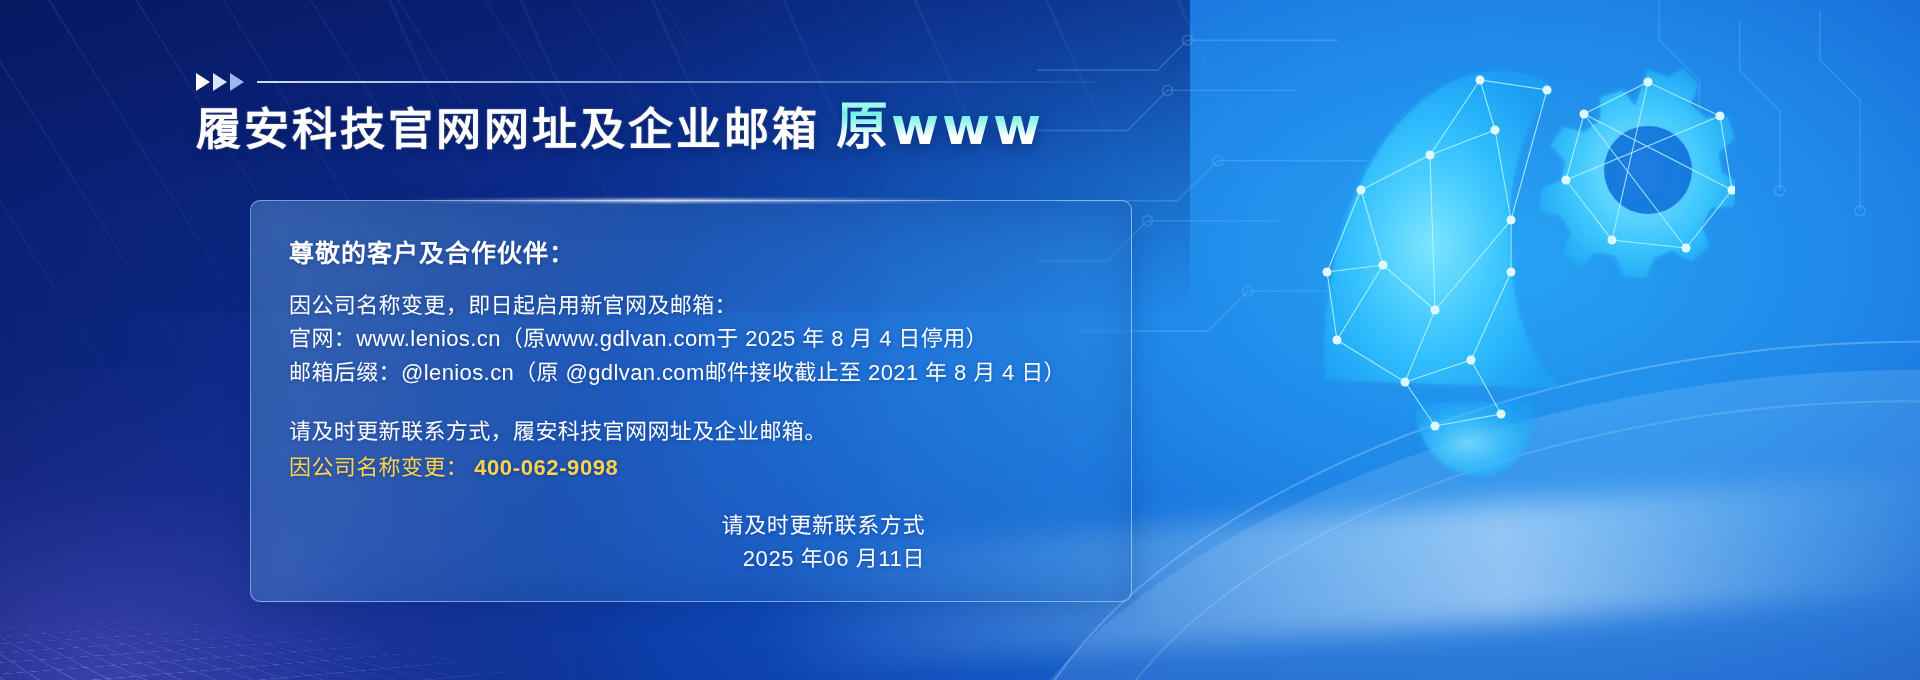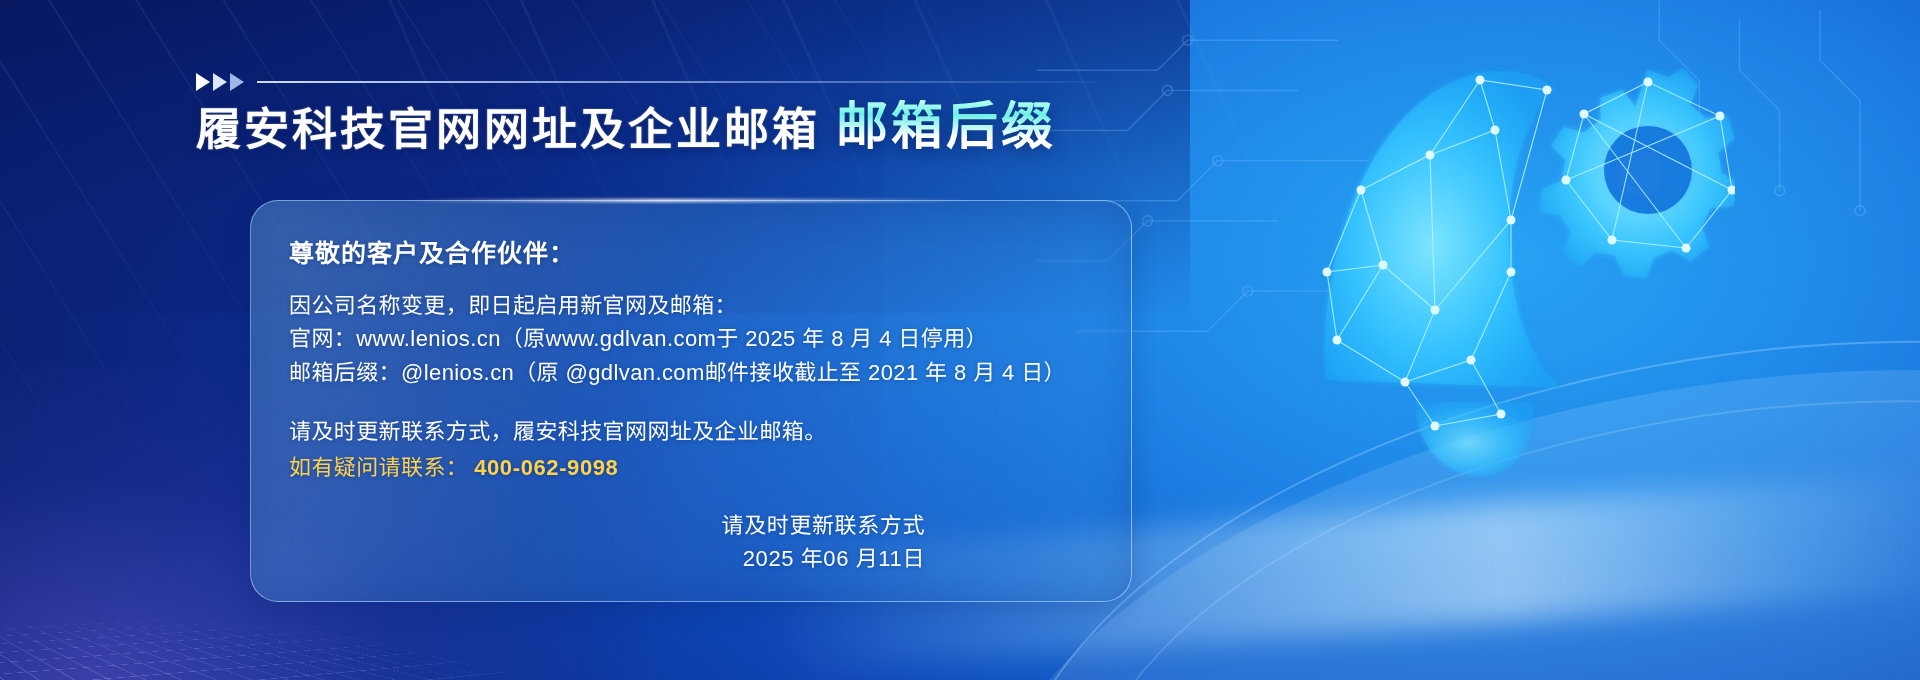--- a/index.html
+++ b/index.html
@@ -168,21 +168,21 @@
     color: transparent;
     -webkit-text-fill-color: transparent;
     filter: drop-shadow(0 3px 8px rgba(4,30,95,0.6));
   }
 
   
   .card {
     position: absolute;
     left: 250px; top: 200px;
     width: 880px; height: 400px;
-    border-radius: 28px;
+    border-radius: 10px;
     border: 1px solid rgba(190,225,255,0.55);
     background: linear-gradient(118deg, rgba(120,185,240,0.42) 0%, rgba(70,150,225,0.30) 42%, rgba(45,130,215,0.18) 100%);
     box-shadow: 0 0 40px rgba(10,45,130,0.25) inset, 0 6px 26px rgba(6,30,96,0.22);
     backdrop-filter: blur(1px);
   }
   .card::before {
     content: "";
     position: absolute;
     left: 18%; top: -2px; width: 64%; height: 3px;
     background: linear-gradient(90deg, rgba(255,255,255,0) 0%, rgba(255,255,255,0.95) 45%, rgba(255,255,255,0) 100%);
@@ -366,38 +366,38 @@
 
   <div class="headline-block">
     <div class="arrows">
       <span class="tri a1"></span>
       <span class="tri a2"></span>
       <span class="tri a3"></span>
       <span class="rule"></span>
     </div>
     <div class="title-row">
       <span class="title-main">履安科技官网网址及企业邮箱</span>
-      <span class="title-accent">邮箱后缀</span>
+      <span class="title-accent">原www</span>
     </div>
   </div>
 
   <div class="card">
     <div class="card-inner">
       <div class="salute">尊敬的客户及合作伙伴：</div>
 
       <div class="body-line">因公司名称变更，即日起启用新官网及邮箱：</div>
       <div class="body-line">官网：www.lenios.cn（原www.gdlvan.com于 2025 年 8 月 4 日停用）</div>
       <div class="body-line">邮箱后缀：@lenios.cn（原 @gdlvan.com邮件接收截止至 2021 年 8 月 4 日）</div>
 
       <div class="gap"></div>
 
       <div class="body-line">请及时更新联系方式，履安科技官网网址及企业邮箱。</div>
 
       <div class="hotline">
-        <span>如有疑问请联系：</span><span class="num">400-062-9098</span>
+        <span>因公司名称变更：</span><span class="num">400-062-9098</span>
       </div>
 
       <div class="sign">
         <div>请及时更新联系方式</div>
         <div>2025 年06 月11日</div>
       </div>
     </div>
   </div>
 
 </div>

